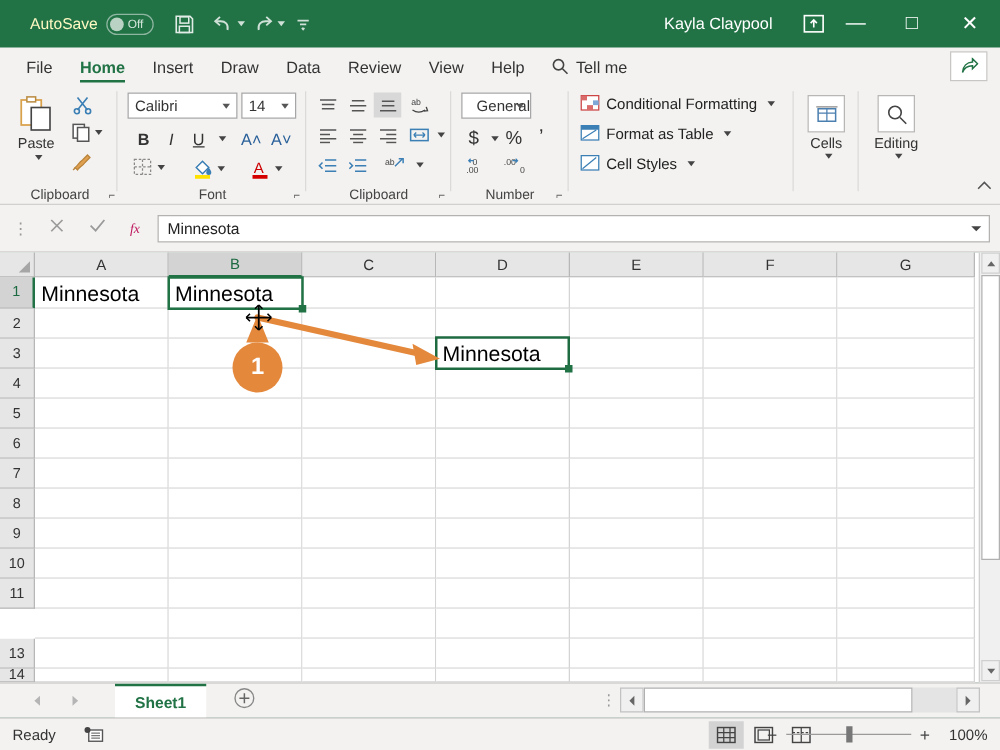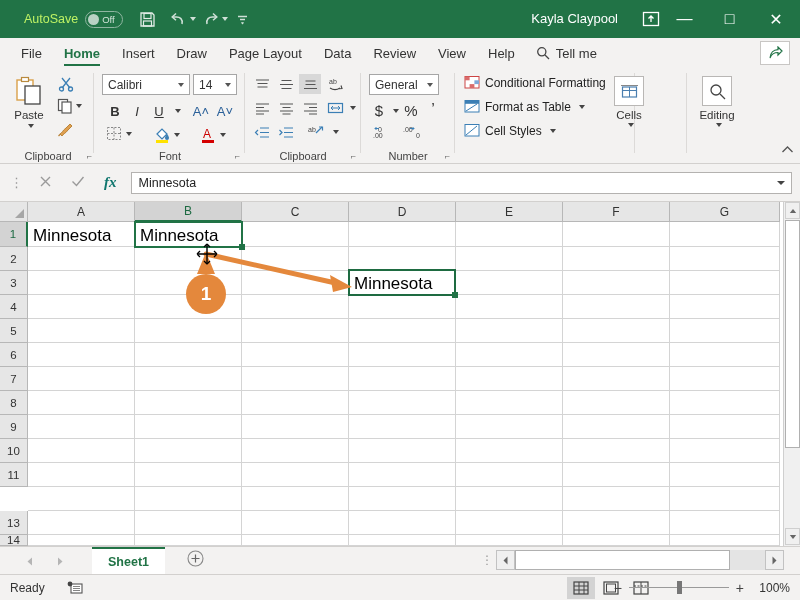--- a/index.html
+++ b/index.html
@@ -11,21 +11,21 @@
   }
   #app { position: relative; width: 800px; height: 600px; background: #217346; }
 
   
   .titlebar {
     position: absolute; left: 0; top: 0; width: 800px; height: 38px;
     background: #217346; color: #fff;
     display: flex; align-items: center;
   }
   .autosave-wrap { display: flex; align-items: center; margin-left: 24px; gap: 7px; }
-  .autosave-label { font-size: 12.5px; color: #bef264; }
+  .autosave-label { font-size: 12.5px; color: #fef9c3; }
   .toggle {
     width: 38px; height: 17px; border-radius: 9px; border: 1px solid #8fb6a1;
     display: flex; align-items: center; padding: 0 2px; gap: 3px;
   }
   .toggle-knob { width: 11px; height: 11px; border-radius: 50%; background: #b9d2c4; }
   .toggle-text { font-size: 9.5px; color: #d3e5da; }
   .tb-icon { display: flex; align-items: center; justify-content: center; color: #dfeae3; }
   .tb-save { margin-left: 16px; }
   .tb-undo { margin-left: 14px; }
   .tb-redo { margin-left: 6px; }
@@ -274,21 +274,20 @@
       <span class="wc">□</span>
       <span class="wc">✕</span>
     </div>
   </div>
 
   <div class="tabstrip">
     <span class="rtab">File</span>
     <span class="rtab active">Home</span>
     <span class="rtab">Insert</span>
     <span class="rtab">Draw</span>
-    <span class="rtab">Page Layout</span>
     <span class="rtab">Data</span>
     <span class="rtab">Review</span>
     <span class="rtab">View</span>
     <span class="rtab">Help</span>
     <span class="tellme">
       <svg width="14" height="14" viewBox="0 0 14 14">
           <circle cx="5.8" cy="5.8" r="4.1" fill="none" stroke="#444" stroke-width="1.3"></circle>
           <path d="M9 9l4 4" stroke="#444" stroke-width="1.3"></path>
         </svg>
       <span>Tell me</span>
@@ -443,21 +442,21 @@
             <path d="M12 2h3.5v3.5" stroke="#3b7fb5" stroke-width="1.2" fill="none"></path>
           </svg>
       </span>
       <span class="caret" style="position:absolute; left:84px; top:62px; border-top-color:#444;"></span>
       <div class="rgroup-title">Clipboard</div>
       <div class="dlg-launcher">⌐</div>
     </div>
     <div class="rgroup-sep" style="left:360px;"></div>
 
     <div class="rgroup" style="left:362px; width:92px;">
-      <div class="combo" style="left:7px; top:6px; width:70px; height:21px;">
+      <div class="combo" style="left:7px; top:6px; width:56px; height:21px;justify-content:flex-end;">
         <span>General</span>
         <span class="cb-caret"></span>
       </div>
       <span class="fbtn" style="left:9px; top:32px; width:16px; height:20px; font-size:15px;">$</span>
       <span class="caret" style="position:absolute; left:28px; top:41px; border-top-color:#444;"></span>
       <span class="fbtn" style="left:40px; top:32px; width:18px; height:20px; font-size:15px;">%</span>
       <span class="fbtn" style="left:63px; top:32px; width:16px; height:20px; font-size:16px;">’</span>
       <span class="mini-btn" style="left:10px; top:56px;">
         <svg width="22" height="16" viewBox="0 0 22 16">
             <text x="6" y="8" font-size="7" fill="#444" font-family="Liberation Sans">0</text>
@@ -501,21 +500,21 @@
         <svg width="16" height="15" viewBox="0 0 16 15">
             <rect x="1" y="1.5" width="14" height="11.5" fill="#fff" stroke="#3b7fb5" stroke-width="1"></rect>
             <path d="M2 12L13 3" stroke="#3b7fb5" stroke-width="1"></path>
           </svg>
         <span>Cell Styles</span>
         <span class="caret" style="border-top-color:#444;"></span>
       </div>
     </div>
     <div class="rgroup-sep" style="left:634px;"></div>
 
-    <div class="rgroup" style="left:604px; width:50px;">
+    <div class="rgroup" style="left:636px; width:50px;">
       <div class="big-btn" style="left:2px;">
         <span class="bb-box">
           <svg width="19" height="19" viewBox="0 0 19 19">
               <rect x="2.5" y="5" width="14" height="10" fill="#fff" stroke="#4a7fb0" stroke-width="1.2"></rect>
               <path d="M2.5 8.5h14M9.5 5v10" stroke="#4a7fb0" stroke-width="1"></path>
               <path d="M1 3.5h17" stroke="#888" stroke-width="1"></path>
             </svg>
         </span>
         <span class="bb-label">Cells</span>
         <span class="caret" style="border-top-color:#444; margin-top:2px;"></span>
@@ -549,21 +548,21 @@
       <span>
         <svg width="13" height="13" viewBox="0 0 13 13">
             <path d="M2 2l9 9M11 2l-9 9" stroke="#9a9a9a" stroke-width="1.4"></path>
           </svg>
       </span>
       <span>
         <svg width="14" height="13" viewBox="0 0 14 13">
             <path d="M1.5 6.5l4 4 7-8.5" stroke="#9a9a9a" stroke-width="1.4" fill="none"></path>
           </svg>
       </span>
-      <span style="font-style:italic; font-size:15px; color:#0f766e; font-family:'Liberation Serif', serif;font-weight:bold;">fx</span>
+      <span style="font-style:italic; font-size:11px; color:#be185d; font-family:'Liberation Serif', serif;">fx</span>
     </div>
     <div class="fb-input">
       <span>Minnesota</span>
       <span class="cb-caret"></span>
     </div>
   </div>
 
   <div class="gridarea">
     <div class="corner"></div>
 

